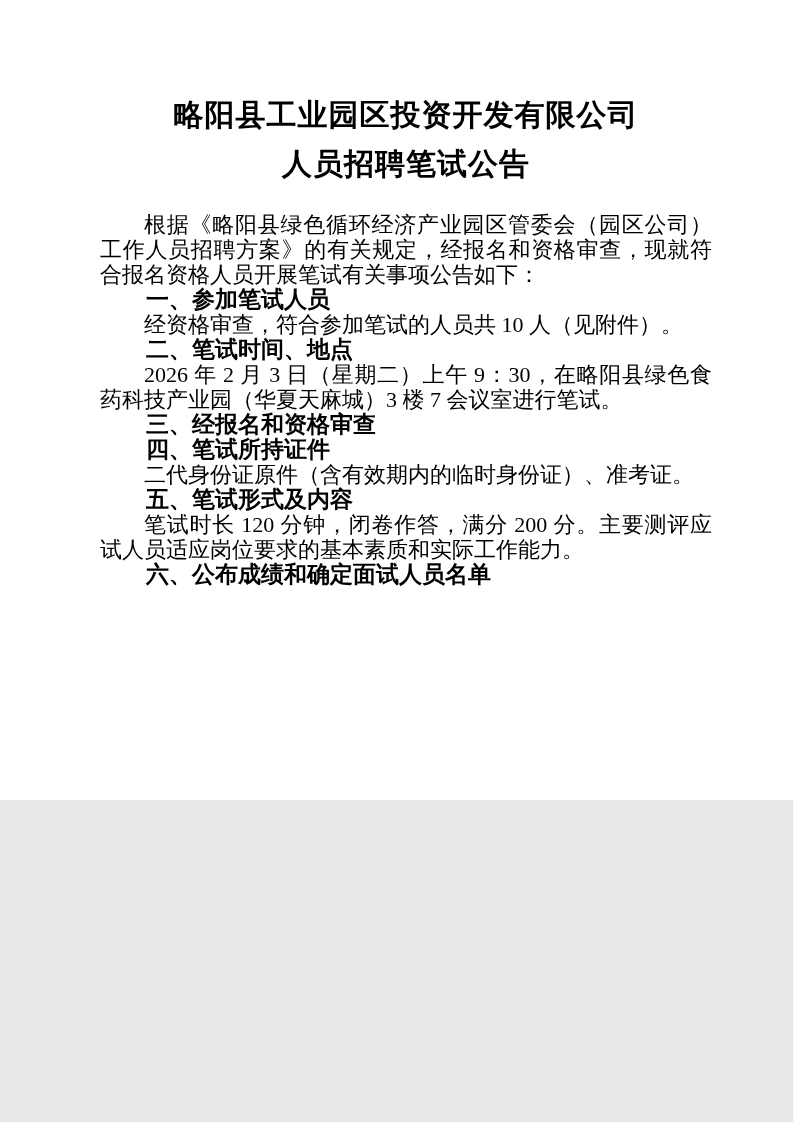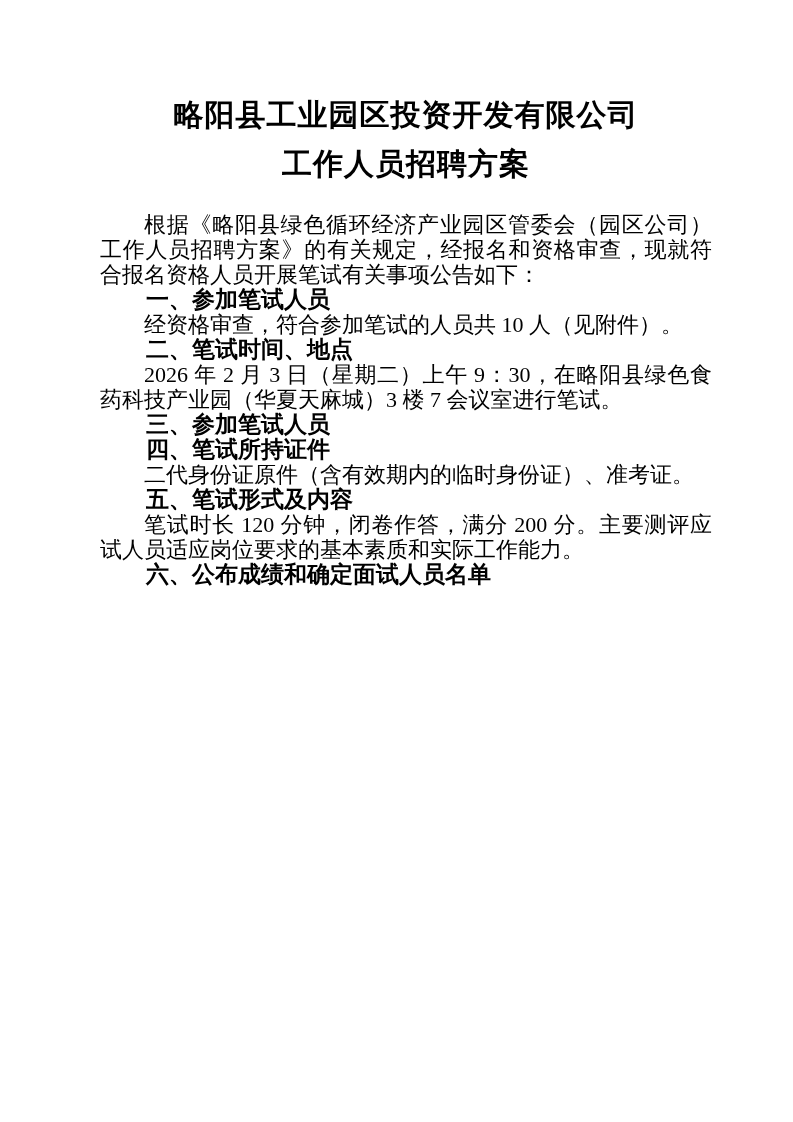--- a/index.html
+++ b/index.html
@@ -1,20 +1,20 @@
 <!DOCTYPE html>
 <html lang="zh"><head>
 <meta charset="utf-8">
 <style>
   * { margin: 0; padding: 0; box-sizing: border-box; }
   html, body { background: #e8e8e8; }
   .page {
     position: relative;
     width: 793px;
-    height: 1122px;
+    height: 800px;
     margin: 0 auto;
     background: #ffffff;
     color: #000000;
     overflow: hidden;
   }
   .doc {
     padding: 90px 81px 0 100px; 
   }
   .title {
     text-align: center;
@@ -45,34 +45,34 @@
   }
 </style>
 </head>
 <body>
 
 <div class="page">
   <div class="doc">
 
     <h1 class="title">
       <span class="title-line">略阳县工业园区投资开发有限公司</span>
-      <span class="title-line">工作人员招聘方案</span>
+      <span class="title-line">人员招聘笔试公告</span>
     </h1>
 
     <div class="body-text">
 
       <p class="para">根据《略阳县绿色循环经济产业园区管委会（园区公司）工作人员招聘方案》的有关规定，经报名和资格审查，现就符合报名资格人员开展笔试有关事项公告如下：</p>
 
       <p class="para heading">一、参加笔试人员</p>
       <p class="para">经资格审查，符合参加笔试的人员共 10 人（见附件）。</p>
 
       <p class="para heading">二、笔试时间、地点</p>
       <p class="para">2026 年 2 月 3 日（星期二）上午 9：30，在略阳县绿色食药科技产业园（华夏天麻城）3 楼 7 会议室进行笔试。</p>
 
-      <p class="para heading">三、参加笔试人员</p>
+      <p class="para heading">三、经报名和资格审查</p>
 
       <p class="para heading">四、笔试所持证件</p>
       <p class="para">二代身份证原件（含有效期内的临时身份证）、准考证。</p>
 
       <p class="para heading">五、笔试形式及内容</p>
       <p class="para">笔试时长 120 分钟，闭卷作答，满分 200 分。主要测评应试人员适应岗位要求的基本素质和实际工作能力。</p>
 
       <p class="para heading">六、公布成绩和确定面试人员名单</p>
 
     </div>

